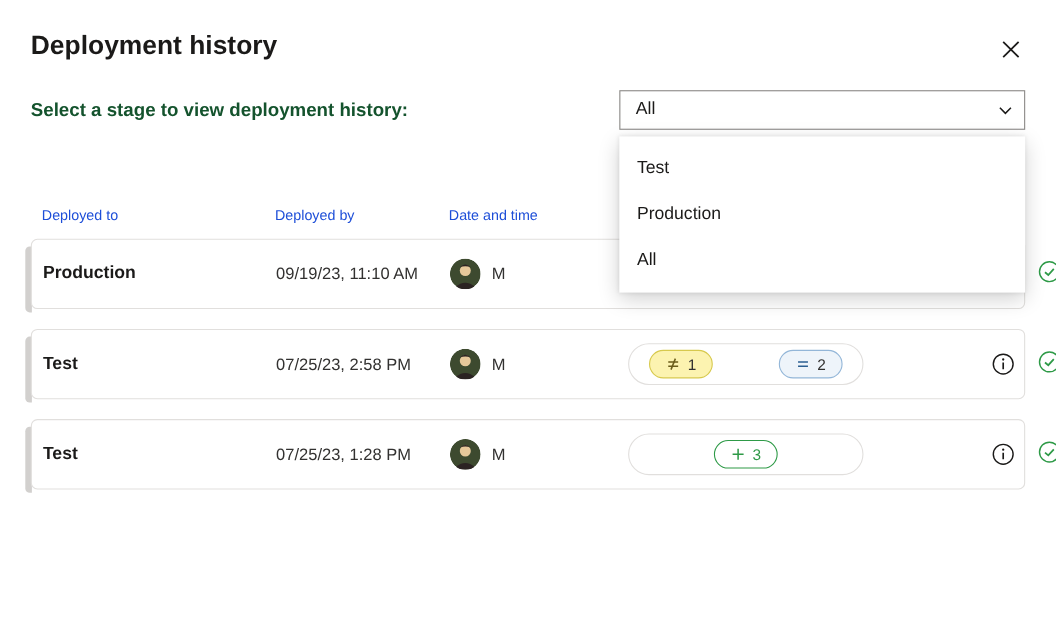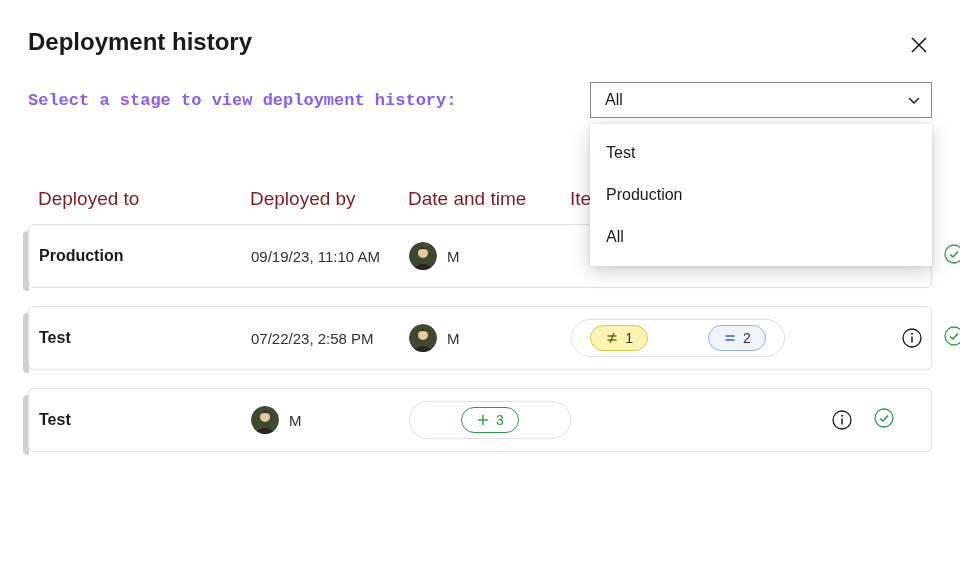--- a/index.html
+++ b/index.html
@@ -36,26 +36,25 @@
 .filter-row {
   display: flex;
   justify-content: space-between;
   align-items: center;
   margin-top: 24px;
   position: relative;
 }
 .filter-label {
   font-size: 17px;
   font-weight: 600;
-  color: #8b5cf6;
-  font-family: Liberation Mono, monospace;
+  color: #14532d;
 }
 .dropdown {
   position: relative;
-  width: 342px;
+  width: 369px;
 }
 .dropdown-toggle {
   width: 100%;
   height: 36px;
   border: 1px solid #8a8886;
   background: #fff;
   display: flex;
   align-items: center;
   justify-content: space-between;
   padding: 0 10px 0 14px;
@@ -81,22 +80,22 @@
   cursor: pointer;
 }
 
 
 .cols-header {
   display: grid;
   grid-template-columns: 212px 158px 162px 330px 1fr;
   align-items: center;
   margin-top: 70px;
   padding: 0 10px;
-  font-size: 19px;
-  color: #7f1d1d;
+  font-size: 13px;
+  color: #1d4ed8;
 }
 
 
 .rows { margin-top: 14px; }
 .row {
   position: relative;
   border: 1px solid #e1dfdd;
   border-radius: 6px;
   margin-bottom: 18px;
   display: grid;
@@ -255,21 +254,21 @@
                 <line x1="11" y1="9.6" x2="11" y2="15.6" stroke="#1b1a19" stroke-width="1.5"></line>
               </svg></span></button>
           <span><svg width="22" height="22" viewBox="0 0 22 22">
               <circle cx="11" cy="11" r="9" fill="none" stroke="#2e9a47" stroke-width="1.3"></circle>
               <polyline points="7,11.5 10,14 15,8.5" fill="none" stroke="#2e9a47" stroke-width="1.6"></polyline>
             </svg></span>
         </div>
       </div>
       <div class="row">
         <div class="stage-name">Test</div>
-        <div class="datetime">07/22/23, 2:58 PM</div>
+        <div class="datetime">07/25/23, 2:58 PM</div>
         <div class="deployer">
           <div class="avatar"><svg width="28" height="28" viewBox="0 0 28 28">
               <circle cx="14" cy="14" r="14" fill="#3d4a2f"></circle>
               <circle cx="14" cy="11" r="5" fill="#e6c89a"></circle>
               <path d="M5 26 Q14 18 23 26 L23 28 L5 28 Z" fill="#2b2322"></path>
               <path d="M9 8 Q14 3 19 8 Q17 7 14 7 Q11 7 9 8 Z" fill="#2b2322"></path>
             </svg></div>
           <span class="deployer-name">M</span>
         </div>
         <div class="items-cell">
@@ -302,20 +301,21 @@
                 <line x1="11" y1="9.6" x2="11" y2="15.6" stroke="#1b1a19" stroke-width="1.5"></line>
               </svg></span></button>
           <span><svg width="22" height="22" viewBox="0 0 22 22">
               <circle cx="11" cy="11" r="9" fill="none" stroke="#2e9a47" stroke-width="1.3"></circle>
               <polyline points="7,11.5 10,14 15,8.5" fill="none" stroke="#2e9a47" stroke-width="1.6"></polyline>
             </svg></span>
         </div>
       </div>
       <div class="row">
         <div class="stage-name">Test</div>
+        <div class="datetime">07/25/23, 1:28 PM</div>
         <div class="deployer">
           <div class="avatar"><svg width="28" height="28" viewBox="0 0 28 28">
               <circle cx="14" cy="14" r="14" fill="#3d4a2f"></circle>
               <circle cx="14" cy="11" r="5" fill="#e6c89a"></circle>
               <path d="M5 26 Q14 18 23 26 L23 28 L5 28 Z" fill="#2b2322"></path>
               <path d="M9 8 Q14 3 19 8 Q17 7 14 7 Q11 7 9 8 Z" fill="#2b2322"></path>
             </svg></div>
           <span class="deployer-name">M</span>
         </div>
         <div class="items-cell">

